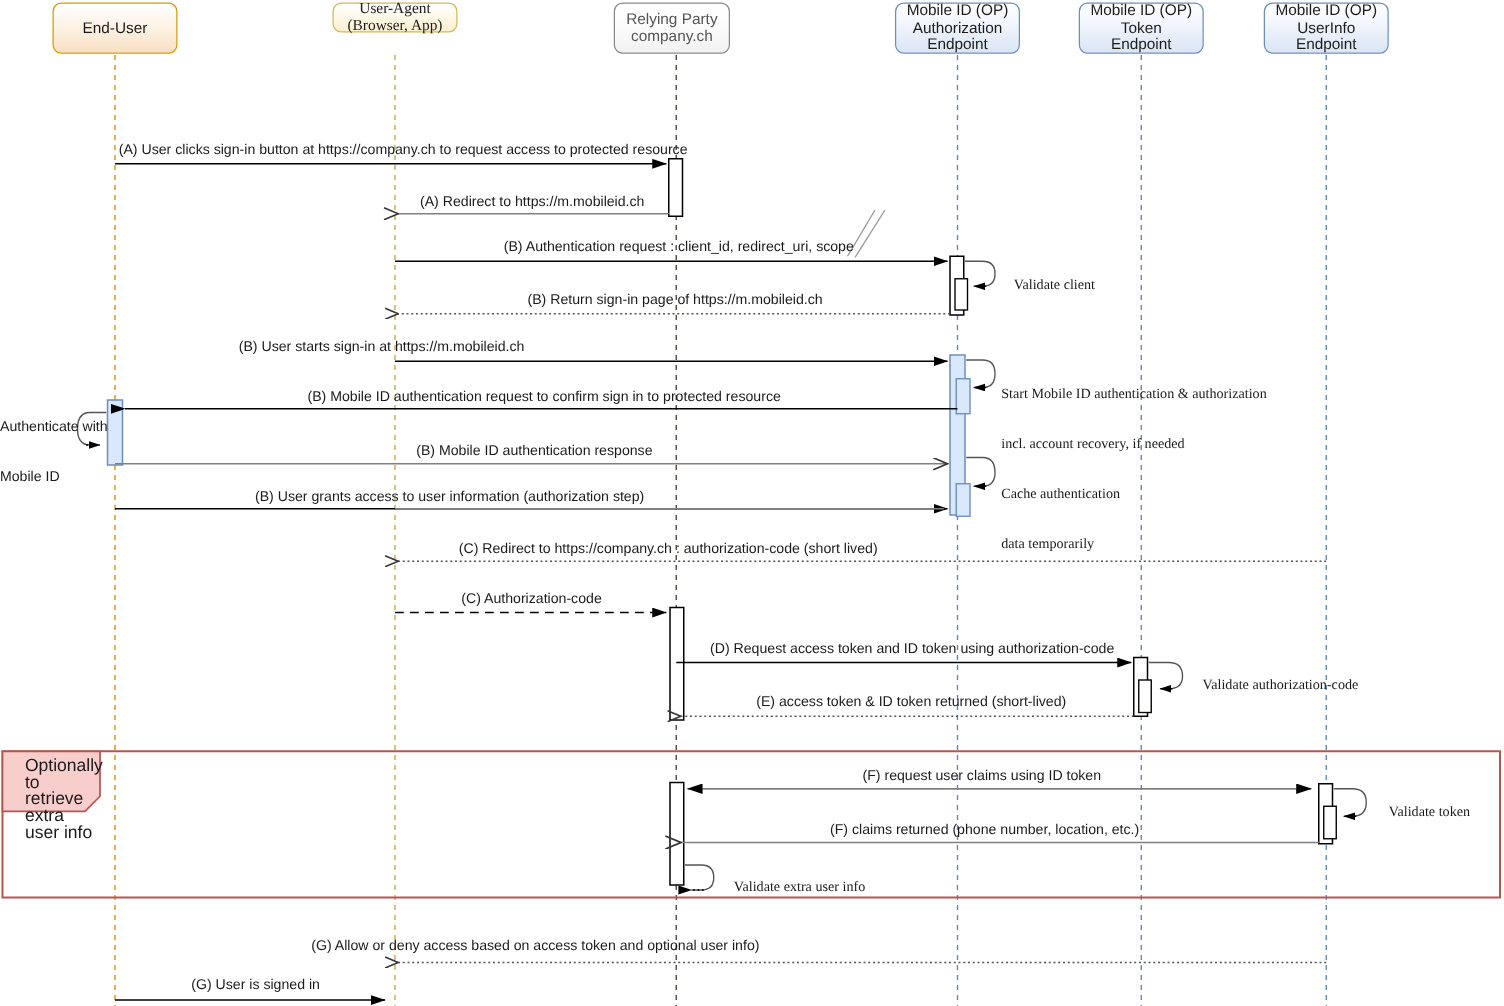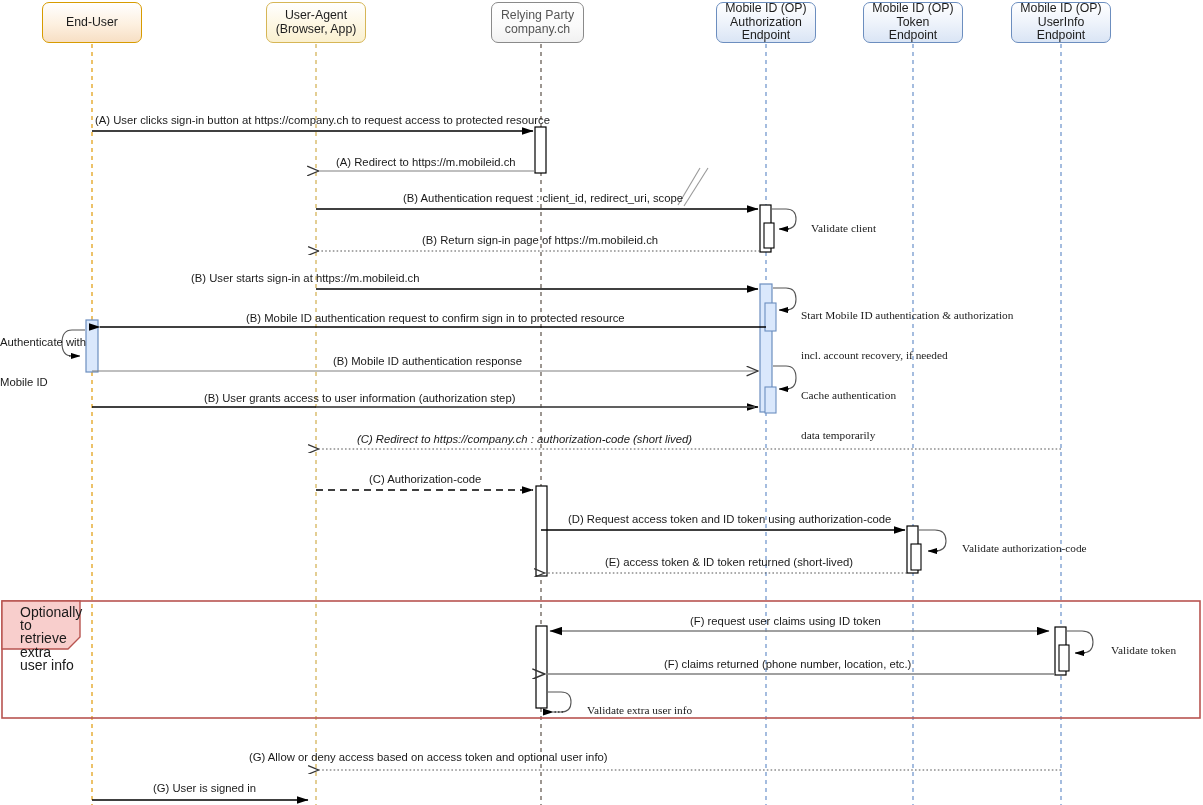--- a/index.html
+++ b/index.html
@@ -160,21 +160,21 @@
       <path d="M708,168 L684,206" stroke="#9a9a9a" stroke-width="1.1"></path>
     </g>
   </svg>
 
   <div class="actor-box actor-orange" style="left:42px;top:2px;width:100px;height:41px;">
     <div>
         <span>End-User</span>
       </div>
   </div>
 
-  <div class="actor-box actor-yellow" style="left:266px;top:2px;width:100px;height:41px;">
+  <div class="actor-box actor-yellow" style="left:266px;top:2px;width:100px;height:24px;font-family:Liberation Serif, serif;">
     <div>
       <span>User-Agent</span>
       <span>(Browser, App)</span>
     </div>
   </div>
 
   <div class="actor-box actor-grey" style="left:491px;top:2px;width:93px;height:41px;">
     <div>
       <span>Relying Party</span>
       <span>company.ch</span>
@@ -213,21 +213,21 @@
   </div>
 
   <div class="msg l" style="left:95px;top:114px;">(A) User clicks sign-in button at https://company.ch to request access to protected resource</div>
   <div class="msg l" style="left:336px;top:156px;">(A) Redirect to https://m.mobileid.ch</div>
   <div class="msg l" style="left:403px;top:192px;">(B) Authentication request : client_id, redirect_uri, scope</div>
   <div class="msg l" style="left:422px;top:234px;">(B) Return sign-in page of https://m.mobileid.ch</div>
   <div class="msg l" style="left:191px;top:272px;">(B)  User starts sign-in at https://m.mobileid.ch</div>
   <div class="msg l" style="left:246px;top:312px;">(B) Mobile ID authentication request to confirm sign in to protected resource</div>
   <div class="msg l" style="left:333px;top:355px;">(B) Mobile ID authentication response</div>
   <div class="msg l" style="left:204px;top:392px;">(B)  User grants access to user information (authorization step)</div>
-  <div class="msg l" style="left:357px;top:433px;font-style:italic;">(C) Redirect to https://company.ch : authorization-code (short lived)</div>
+  <div class="msg l" style="left:367px;top:433px;">(C) Redirect to https://company.ch : authorization-code (short lived)</div>
   <div class="msg l" style="left:369px;top:473px;">(C) Authorization-code</div>
   <div class="msg l" style="left:568px;top:513px;">(D) Request access token and ID token using authorization-code</div>
   <div class="msg l" style="left:605px;top:556px;">(E) access token &amp; ID token returned (short-lived)</div>
   <div class="msg l" style="left:690px;top:615px;">(F) request user claims using ID token</div>
   <div class="msg l" style="left:664px;top:658px;">(F) claims returned (phone number, location, etc.)</div>
   <div class="msg l" style="left:249px;top:751px;">(G) Allow or deny access based on access token and optional user info)</div>
   <div class="msg l" style="left:153px;top:782px;">(G) User is signed in</div>
 
   <div class="selfnote" style="left:800px;top:209px;">
     <span>Validate client</span>

